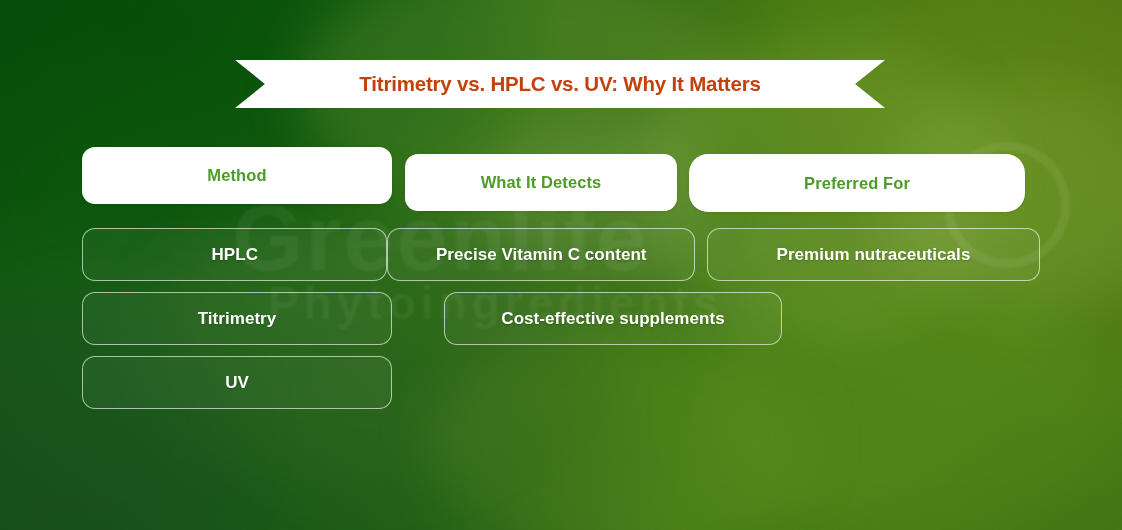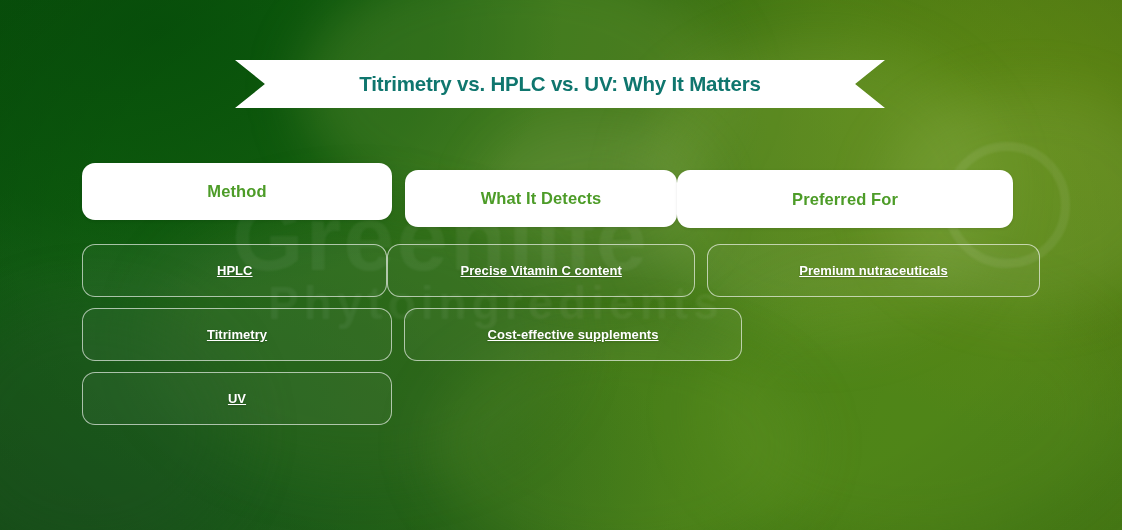--- a/index.html
+++ b/index.html
@@ -62,69 +62,68 @@
   #banner {
     position:absolute;
     left:235px; top:60px;
     width:650px; height:48px;
     background:#ffffff;
     -webkit-clip-path: polygon(0% 0%, 100% 0%, 95.4% 50%, 100% 100%, 0% 100%, 4.6% 50%);
     clip-path: polygon(0% 0%, 100% 0%, 95.4% 50%, 100% 100%, 0% 100%, 4.6% 50%);
     display:flex; align-items:center; justify-content:center;
   }
   #banner-title {
-    color:#0f766e;
+    color:#c2410c;
     font-size:20.5px;
     font-weight:700;
     letter-spacing:-0.2px;
     text-align:center;
     white-space:nowrap;
   }
 
   
-  #table { position:absolute; left:82px; top:160px; width:958px; }
+  #table { position:absolute; left:82px; top:144px; width:958px; }
   .row { display:flex; gap:0; }
   .cell { display:flex; align-items:center; justify-content:center; text-align:center; }
 
   .head-row { align-items:flex-start; }
   .head-cell {
     background:#ffffff;
     border-radius:13px;
     box-shadow:0 1px 3px rgba(0,0,0,0.10);
   }
   .head-cell .txt {
     color:#4d9c28;
     font-size:16.5px;
     font-weight:700;
     letter-spacing:0.1px;
   }
   .hc1 { width:310px; height:57px; margin-left:0px;  margin-top:3px; }
   .hc2 { width:272px; height:57px; margin-left:13px; margin-top:10px;justify-content:center; }
-  .hc3 { width:336px; height:58px; margin-top:10px; }
+  .hc3 { width:336px; height:58px; margin-left:12px; margin-top:10px;border-radius:19px; }
 
   .data-row { margin-top:7px; }
   .data-cell {
     height:53px;
     border:1px solid rgba(255,255,255,0.62);
     border-radius:13px;
     background:rgba(255,255,255,0.045);
   }
   .data-cell .txt {
     color:#ffffff;
-    font-size:13px;
+    font-size:17px;
     font-weight:700;
     letter-spacing:0.05px;
     text-shadow:0 1px 2px rgba(0,0,0,0.22);
-    text-decoration:underline;
   }
   .dc1 { width:310px; }
   .dc2 { width:312px; }
   .dc3 { width:338px; margin-left:12px; }
   .r1 { margin-top:16px; }
-  .r2 { margin-top:11px; }
+  .r2 { margin-top:11px;gap:40px; }
   .r3 { margin-top:11px; }
 </style>
 </head>
 <body>
 
 <div id="stage">
 
   <div class="tex" id="t1"></div>
   <div class="tex" id="t2"></div>
   <div class="tex" id="t3"></div>

